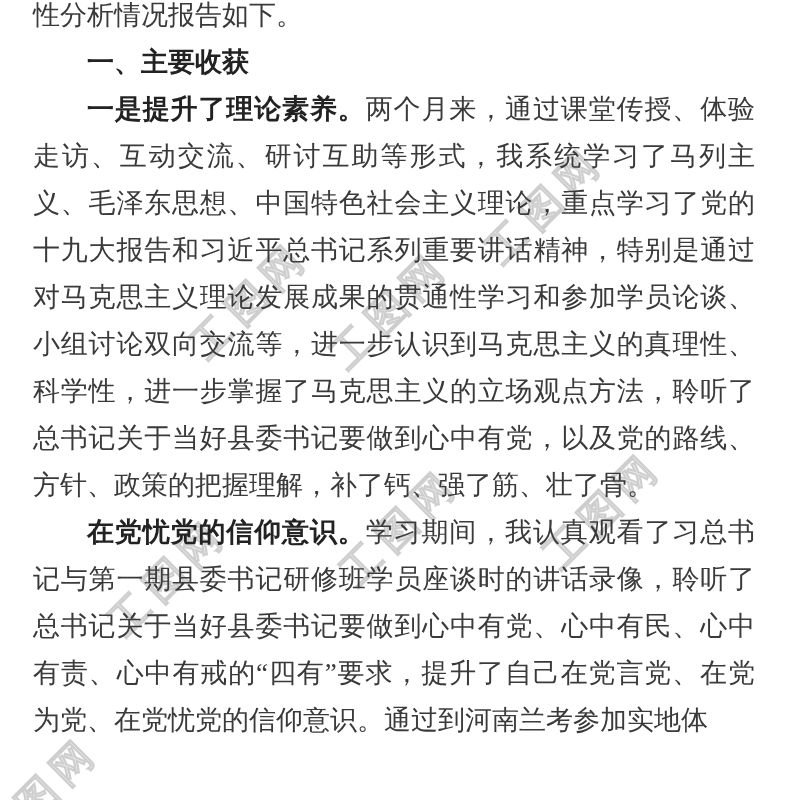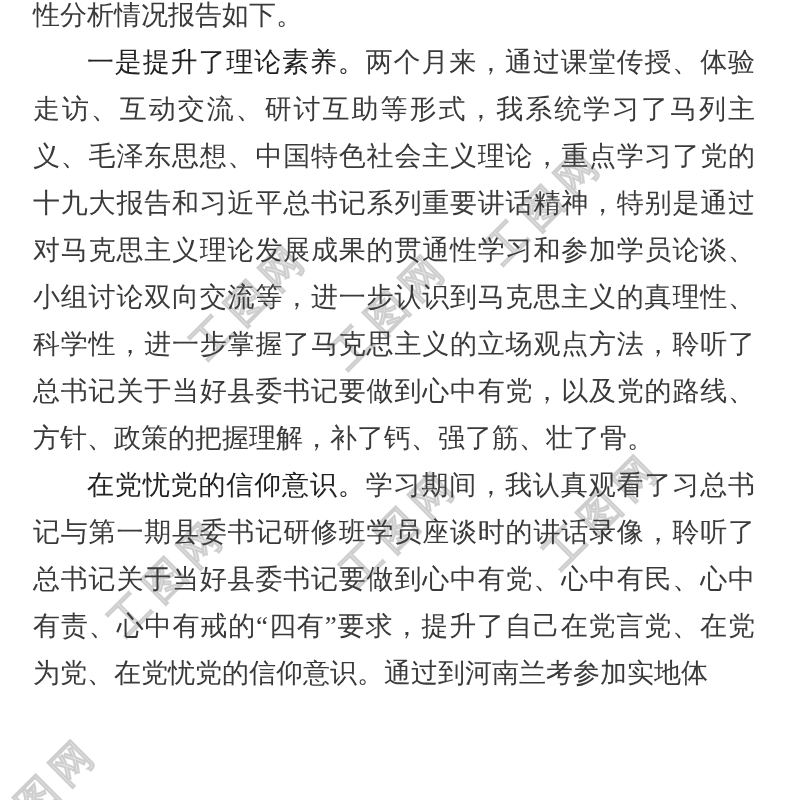--- a/index.html
+++ b/index.html
@@ -36,21 +36,21 @@
     text-indent: 2em;
     text-align: left;
   }
   .para-body {
     text-indent: 2em;
   }
   .para-continuation {
     text-indent: 0;
   }
   .lead {
-    font-weight: normal;
+    font-weight: bold;
     color: #222222;
     margin-top: 16px;
   }
   .watermark-layer {
     position: absolute;
     inset: 0;
     z-index: 1;
     pointer-events: none;
   }
   .wm {
@@ -76,19 +76,20 @@
       <div class="wm" style="left: 390px; top: 310px;">工图网</div>
       <div class="wm" style="left: 400px; top: 527px;">工图网</div>
       <div class="wm" style="left: 603px; top: 510px;">工图网</div>
       <div class="wm" style="left: 168px; top: 577px;">工图网</div>
       <div class="wm" style="left: 40px; top: 795px;">工图网</div>
     </div>
 
   <div class="content">
     <p class="para-continuation">性分析情况报告如下。</p>
 
+    <p class="para-heading">一、主要收获</p>
 
     <p class="para-body"><span class="lead">一是提升了理论素养。</span><span>两个月来，通过课堂传授、体验走访、互动交流、研讨互助等形式，我系统学习了马列主义、毛泽东思想、中国特色社会主义理论，重点学习了党的十九大报告和习近平总书记系列重要讲话精神，特别是通过对马克思主义理论发展成果的贯通性学习和参加学员论谈、小组讨论双向交流等，进一步认识到马克思主义的真理性、科学性，进一步掌握了马克思主义的立场观点方法，聆听了总书记关于当好县委书记要做到心中有党，以及党的路线、方针、政策的把握理解，补了钙、强了筋、壮了骨。</span></p>
 
     <p class="para-body"><span class="lead">在党忧党的信仰意识。</span><span>学习期间，我认真观看了习总书记与第一期县委书记研修班学员座谈时的讲话录像，聆听了总书记关于当好县委书记要做到心中有党、心中有民、心中有责、心中有戒的“四有”要求，提升了自己在党言党、在党为党、在党忧党的信仰意识。通过到河南兰考参加实地体</span></p>
   </div>
 
 </div>
 
 </body></html>

